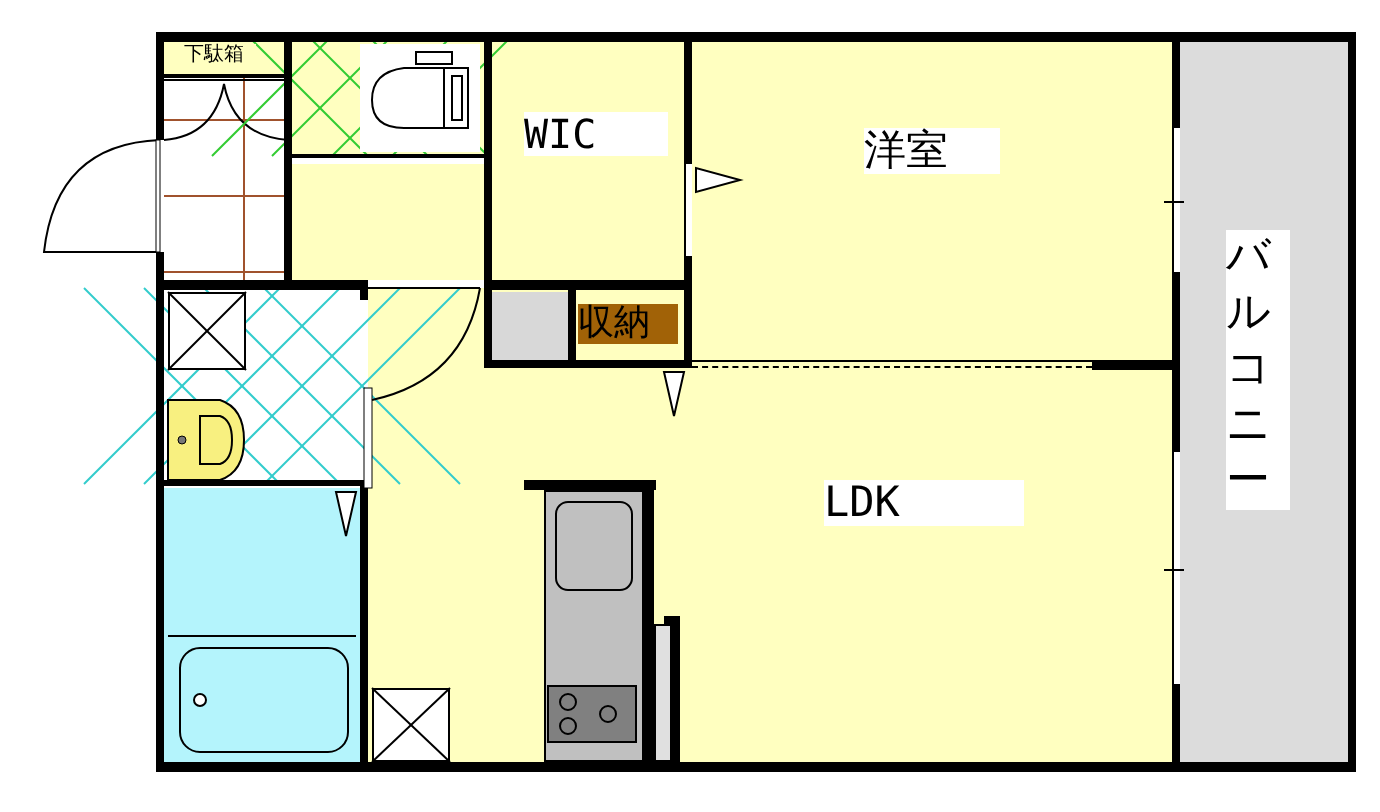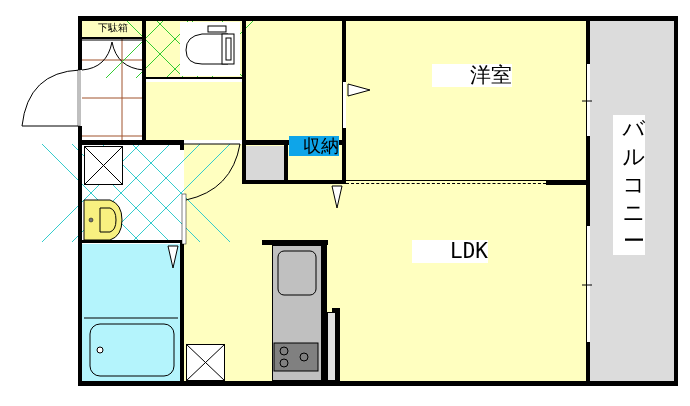--- a/index.html
+++ b/index.html
@@ -1,19 +1,19 @@
 <!DOCTYPE html>
 <html><head>
 <meta charset="utf-8">
 <style>
   html, body { margin:0; padding:0; background:#ffffff; }
   body { width:690px; height:406px; position:relative; overflow:hidden; font-family:"DejaVu Sans", sans-serif; }
   .abs { position:absolute; box-sizing:border-box; }
   .wall { position:absolute; background:#000; }
-  .label { position:absolute; background:#fff; color:#000; text-align:right; line-height:1.1; }
+  .label { position:absolute; background:#fff; color:#000; text-align:left; line-height:1.1; }
   svg { position:absolute; overflow:visible; }
 </style>
 </head>
 <body>
 
 <div class="abs" style="left:82px;top:38px;width:62px;height:102px;background:#fff;"></div>
 <div class="abs" style="left:82px;top:20px;width:62px;height:18px;background:#ffffc0;"></div>
 <div class="abs" style="left:146px;top:20px;width:96px;height:58px;background:#ffffc0;"></div>
 <div class="abs" style="left:146px;top:82px;width:96px;height:58px;background:#ffffc0;"></div>
 <div class="abs" style="left:246px;top:20px;width:96px;height:120px;background:#ffffc0;"></div>
@@ -153,29 +153,30 @@
 <svg style="left:582px;top:96px;" width="10" height="10">
     <line x1="0" y1="5" x2="10" y2="5" stroke="#000"></line>
   </svg>
 <svg style="left:582px;top:280px;" width="10" height="10">
     <line x1="0" y1="5" x2="10" y2="5" stroke="#000"></line>
   </svg>
 
 <div class="label" style="left:92px;top:22px;width:36px;font-size:10px;background:#ffffc0;">下駄箱</div>
 
 <div class="label" style="left:262px;top:56px;width:72px;font-size:20px;font-family:'DejaVu Sans Mono', monospace;">
+  <div>WIC</div>
 </div>
 
-<div class="label" style="left:432px;top:64px;width:80px;font-size:21px;">
+<div class="label" style="left:432px;top:64px;width:68px;font-size:21px;">
   <div>洋室</div>
 </div>
 
-<div class="label" style="left:289px;top:136px;width:50px;font-size:18px;background:#0ea5e9;">収納</div>
+<div class="label" style="left:289px;top:152px;width:50px;font-size:18px;background:#a16207;">収納</div>
 
-<div class="label" style="left:412px;top:240px;width:76px;font-size:21px;font-family:'DejaVu Sans Mono', monospace;">
+<div class="label" style="left:412px;top:240px;width:100px;font-size:21px;font-family:'DejaVu Sans Mono', monospace;">
   <div>LDK</div>
 </div>
 
 <div class="label" style="left:613px;top:115px;width:32px;font-size:22px;line-height:28px;">
   <div>バ</div>
   <div>ル</div>
   <div>コ</div>
   <div>ニ</div>
   <div>ー</div>
 </div>

